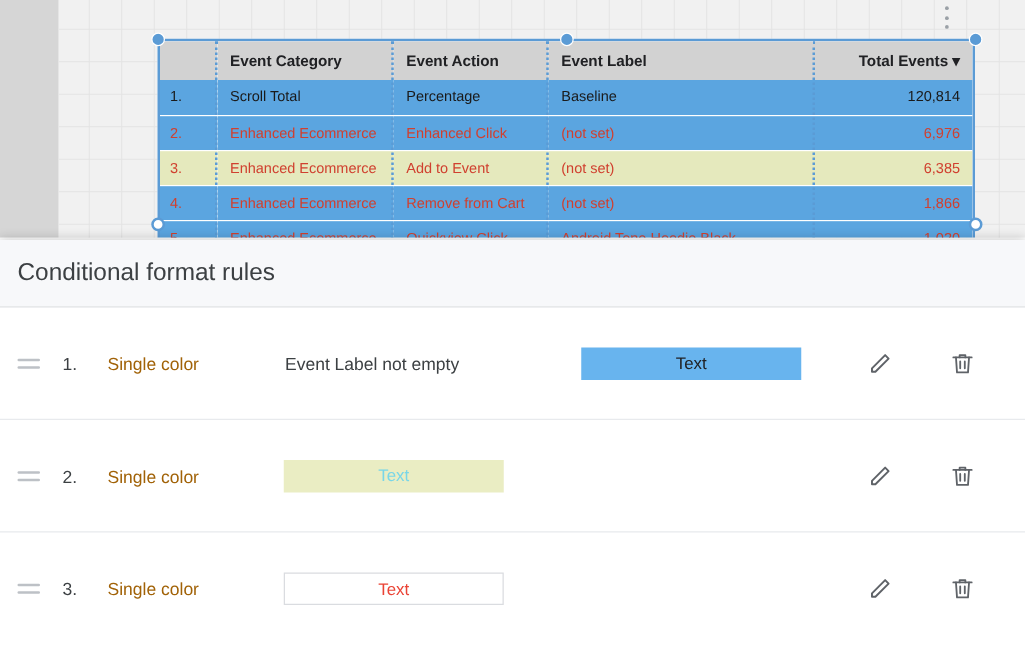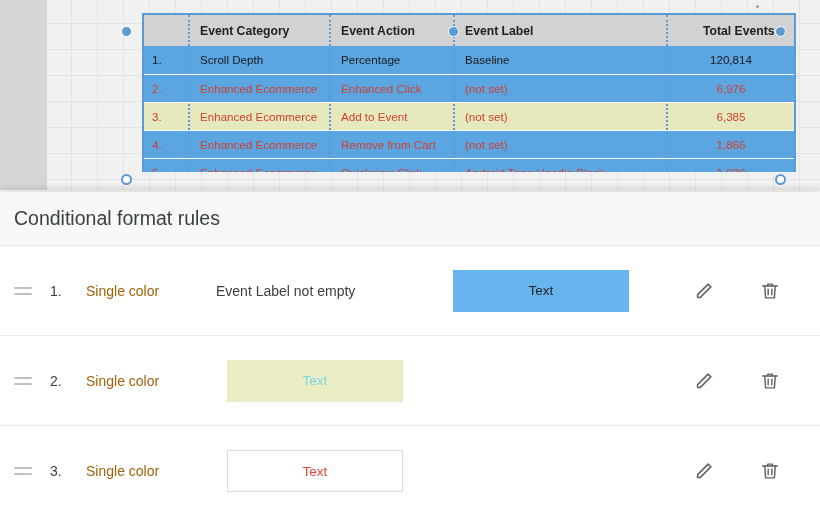--- a/index.html
+++ b/index.html
@@ -34,43 +34,42 @@
   .chart-menu {
     position: absolute; left: 750px; top: 3px;
     width: 14px; height: 22px;
     display: flex; flex-direction: column; align-items: center; justify-content: space-between;
     padding: 2px 0;
   }
   .chart-menu i { display: block; width: 3px; height: 3px; border-radius: 50%; background: #9aa0a6; }
 
   
   .table-wrap {
-    position: absolute; left: 126px; top: 13px;
+    position: absolute; left: 126px; top: 31px;
     width: 654px; height: 159px;
     border: 2px solid #5b9bd5;
     border-bottom: none;
     overflow: hidden;
     background: #ffffff;
-    margin-left: 16px;
   }
   table.rpt { border-collapse: collapse; width: 650px; table-layout: fixed; }
   table.rpt th, table.rpt td {
     font-size: 11.6px; padding: 0 10px; height: 28px; vertical-align: middle;
     white-space: nowrap; overflow: hidden;
   }
   table.rpt thead th {
     background: #d2d2d2; color: #202124; font-weight: bold; text-align: left;
     height: 31px; font-size: 12.2px;
   }
   table.rpt thead th.num { text-align: right; }
   table.rpt tbody td { color: #d0402f; }
   table.rpt tbody tr.r-blue td { background: #5ba5e0; }
   table.rpt tbody tr.r-yellow td { background: #e5e9bd; }
   table.rpt tbody tr.r-first td { color: #1a1a1a; }
-  table.rpt td.num { text-align: center; }
+  table.rpt td.num { text-align: right; }
   table.rpt td.idx, table.rpt th.idx { padding-left: 8px; padding-right: 4px; }
   
   .col-guide {
     position: absolute; top: 0; width: 0; height: 159px;
     border-left: 2px dotted #5b9bd5; pointer-events: none;
   }
   
   table.rpt tbody tr td { border-bottom: 1px solid rgba(255,255,255,.75); }
 
   
@@ -102,24 +101,24 @@
   .rule-row:last-child { border-bottom: none; }
   .drag-handle {
     width: 26px; flex: 0 0 26px; display: flex; flex-direction: column;
     justify-content: center; gap: 4px; cursor: grab;
   }
   .drag-handle i { display: block; height: 2px; background: #bdc1c6; border-radius: 1px; }
   .drag-handle i:first-child { width: 18px; }
   .drag-handle i:last-child { width: 18px; }
   .rule-index { width: 46px; flex: 0 0 46px; font-size: 14px; color: #3c4043; padding-left: 10px; }
   .rule-type { width: 130px; flex: 0 0 130px; font-size: 14px; color: #a16207; }
-  .rule-cond { flex: 0 0 226px; font-size: 14px; color: #3c4043; line-height: 20px; padding-right: 8px; }
+  .rule-cond { flex: 0 0 226px; font-size: 14px; color: #3c4043; line-height: 20px; padding-right: 8px; margin-left: 12px; }
   .rule-swatch-cell { flex: 0 0 198px; display: flex; justify-content: center; }
   .swatch {
-    width: 176px; height: 42px; display: flex; align-items: center; justify-content: center;
+    width: 176px; height: 26px; display: flex; align-items: center; justify-content: center;
     font-size: 13.5px;
   }
   .swatch.bordered { border: 1px solid #dadce0; }
   .rule-actions { flex: 1; display: flex; align-items: center; justify-content: flex-end; gap: 42px; padding-right: 24px; }
   .icon-btn { width: 24px; height: 24px; display: flex; align-items: center; justify-content: center; cursor: pointer; }
   .icon-btn svg { display: block; }
 </style>
 </head>
 <body>
 
@@ -142,21 +141,21 @@
             <th class="idx" style="width:46px"></th>
             <th style="width:141px">Event Category</th>
             <th style="width:124px">Event Action</th>
             <th style="width:213px">Event Label</th>
             <th class="num" style="width:126px"><span>Total Events</span> <span>▾</span></th>
           </tr>
         </thead>
         <tbody>
           <tr class="r-blue r-first">
             <td class="idx">1.</td>
-            <td>Scroll Depth</td>
+            <td>Scroll Total</td>
             <td>Percentage</td>
             <td>Baseline</td>
             <td class="num">120,814</td>
           </tr>
           <tr class="r-blue">
             <td class="idx">2.</td>
             <td>Enhanced Ecommerce</td>
             <td>Enhanced Click</td>
             <td>(not set)</td>
             <td class="num">6,976</td>

